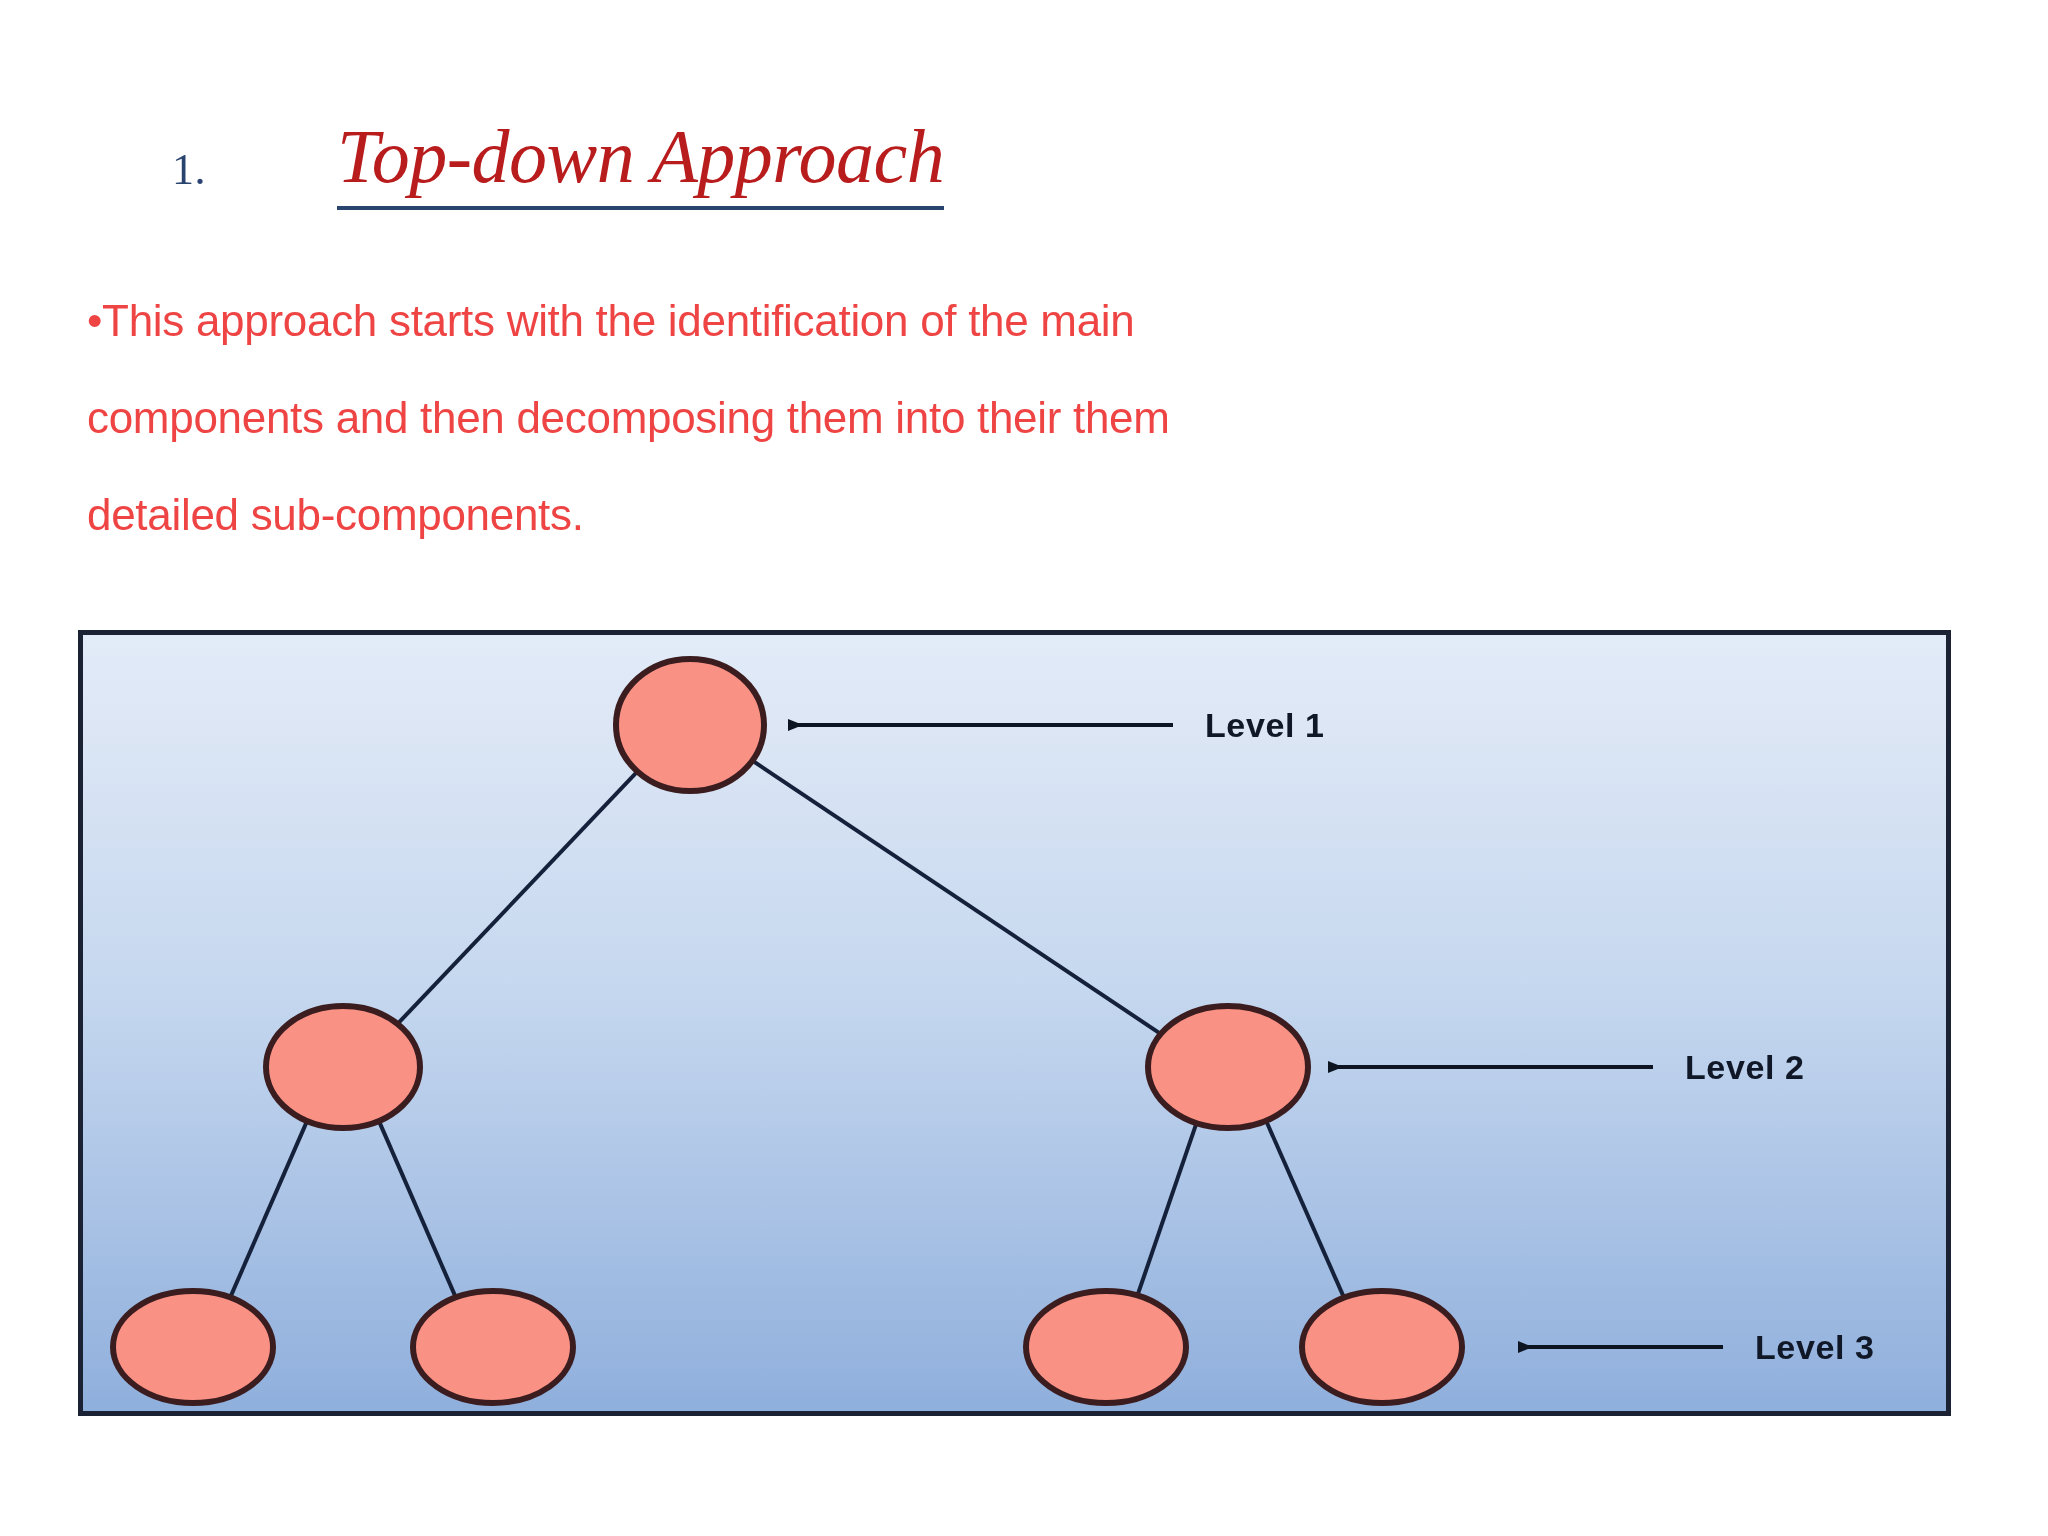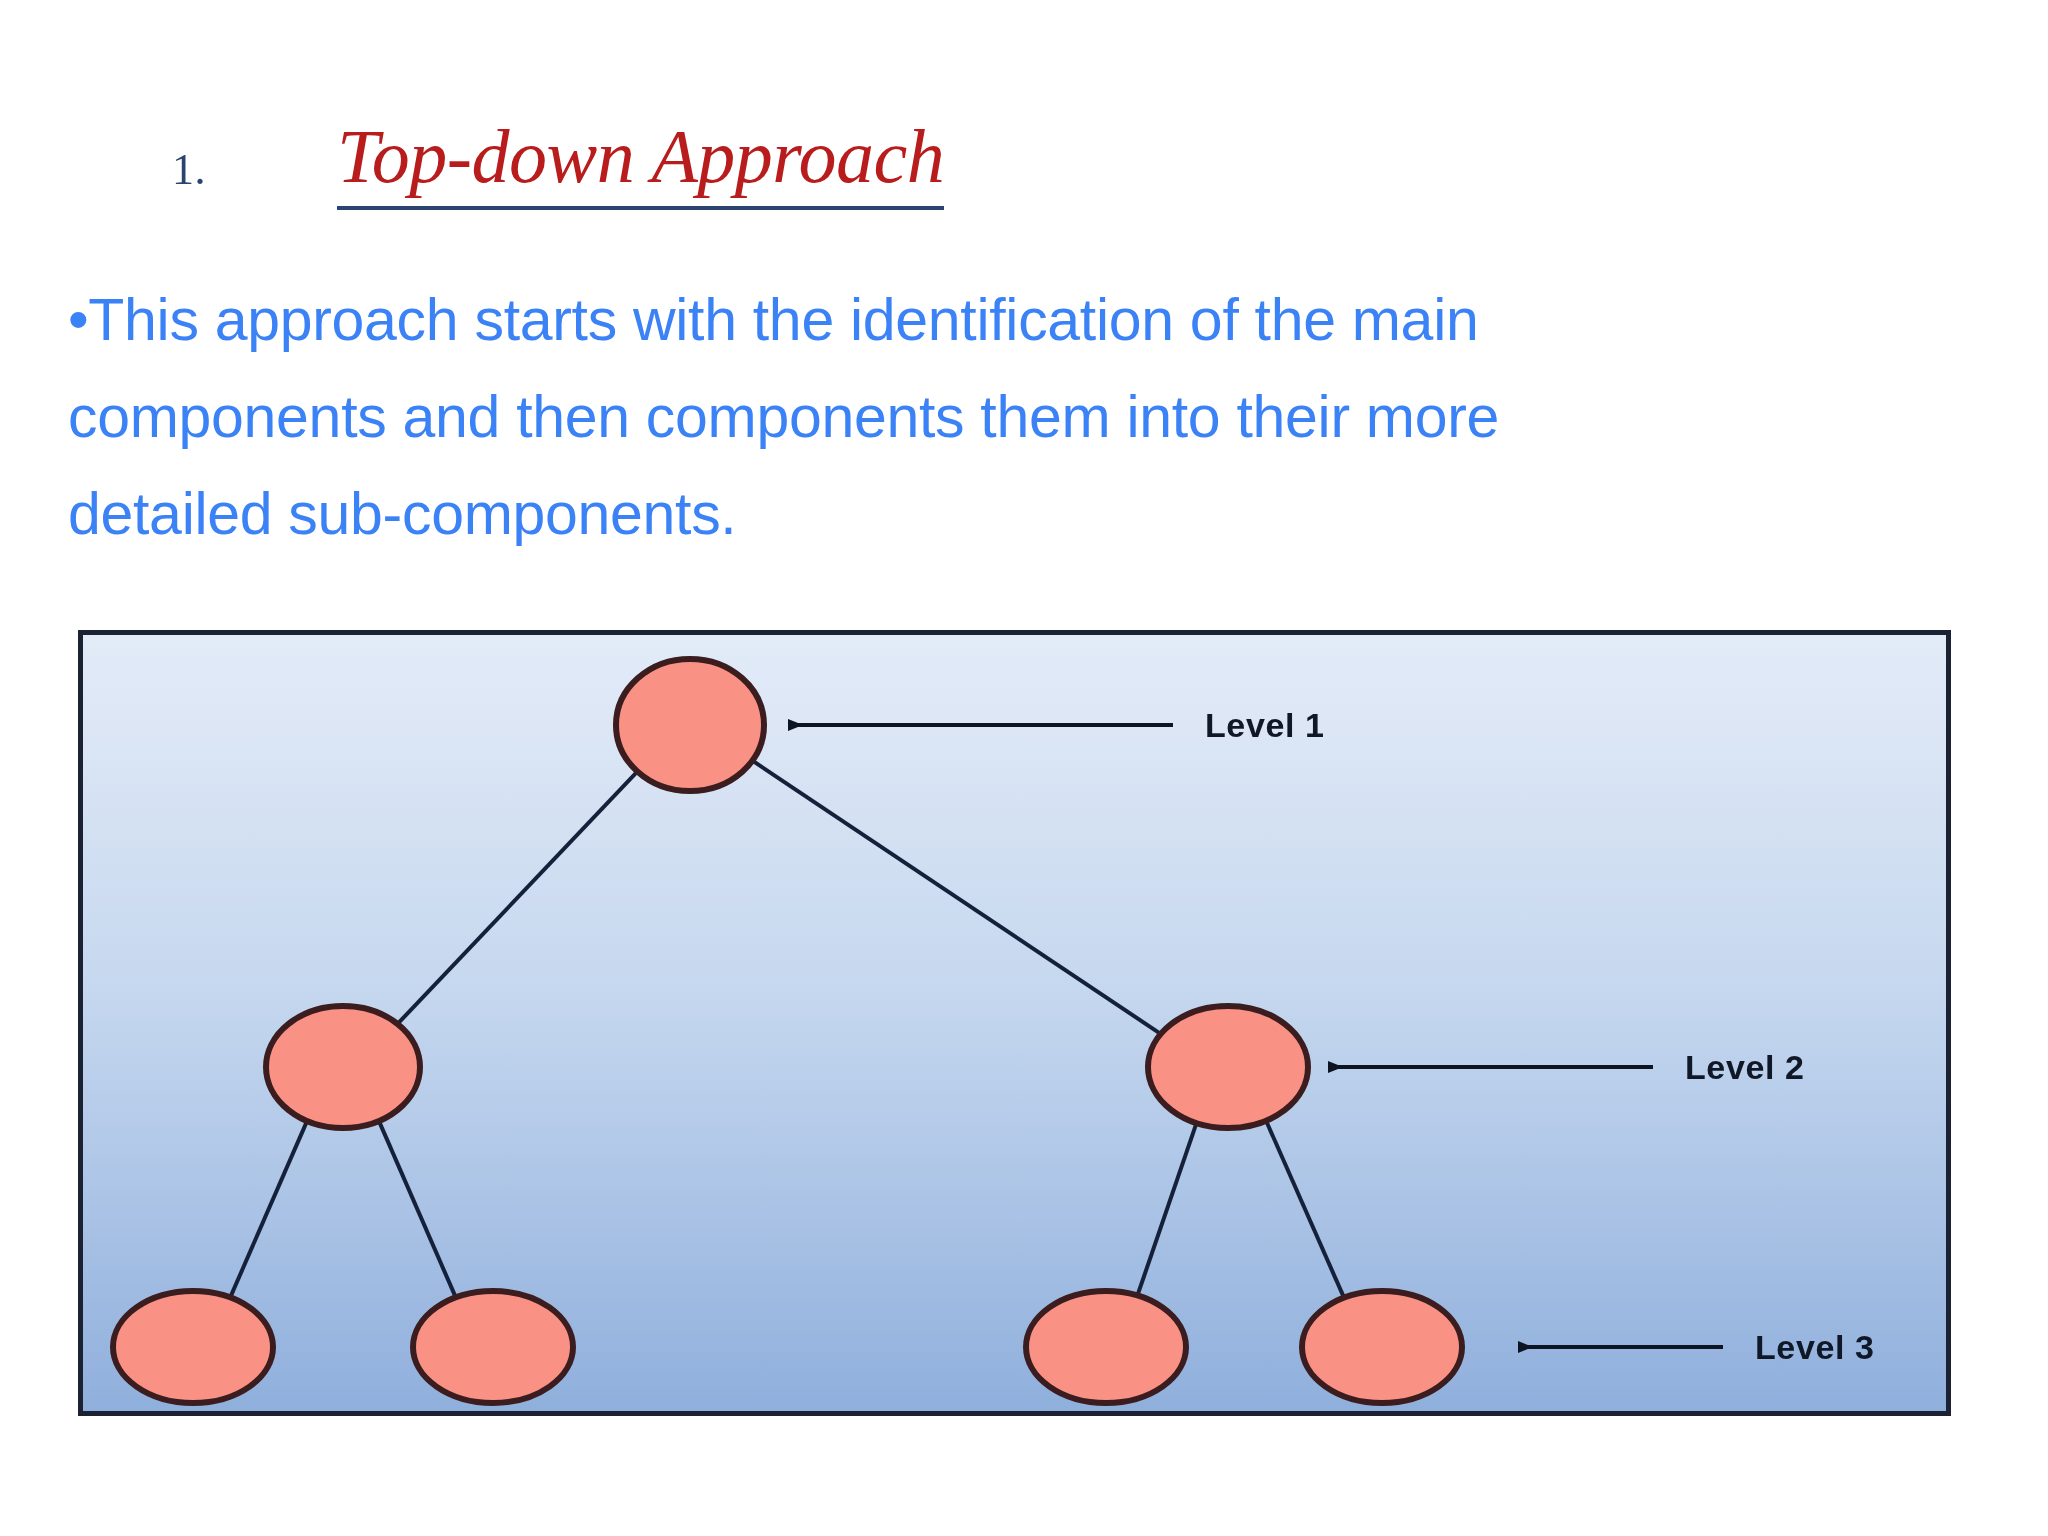--- a/index.html
+++ b/index.html
@@ -51,25 +51,26 @@
 
   
   .body-block {
     position: absolute;
     left: 68px;
     top: 272px;
     width: 1900px;
   }
   .body-line {
     font-family: "Liberation Sans", sans-serif;
-    font-size: 59px;
+    font-size: 44px;
     line-height: 97px;
-    color: #3b82f6;
+    color: #ef4444;
     white-space: nowrap;
     letter-spacing: -0.3px;
+    margin-left: 19px;
   }
 
   
   .diagram-frame {
     position: absolute;
     left: 78px;
     top: 630px;
     width: 1873px;
     height: 786px;
     border: 5px solid #1b2233;
@@ -93,21 +94,21 @@
 </head>
 <body>
 
 <div class="slide-title">
   <span class="title-number">1.</span>
   <span class="title-text">Top-down Approach</span>
 </div>
 
 <div class="body-block">
   <div class="body-line">•This approach starts with the identification of the main</div>
-  <div class="body-line">components and then components them into their more</div>
+  <div class="body-line">components and then decomposing them into their them</div>
   <div class="body-line">detailed sub-components.</div>
 </div>
 
 <div class="diagram-frame">
   <svg viewBox="0 0 1863 776" preserveAspectRatio="none">
     <defs>
       <marker id="arrowhead" markerWidth="16" markerHeight="12" refX="15" refY="6" orient="auto" markerUnits="userSpaceOnUse">
         <path d="M15,0 L15,12 L0,6 Z" fill="#0d1422"></path>
       </marker>
     </defs>

